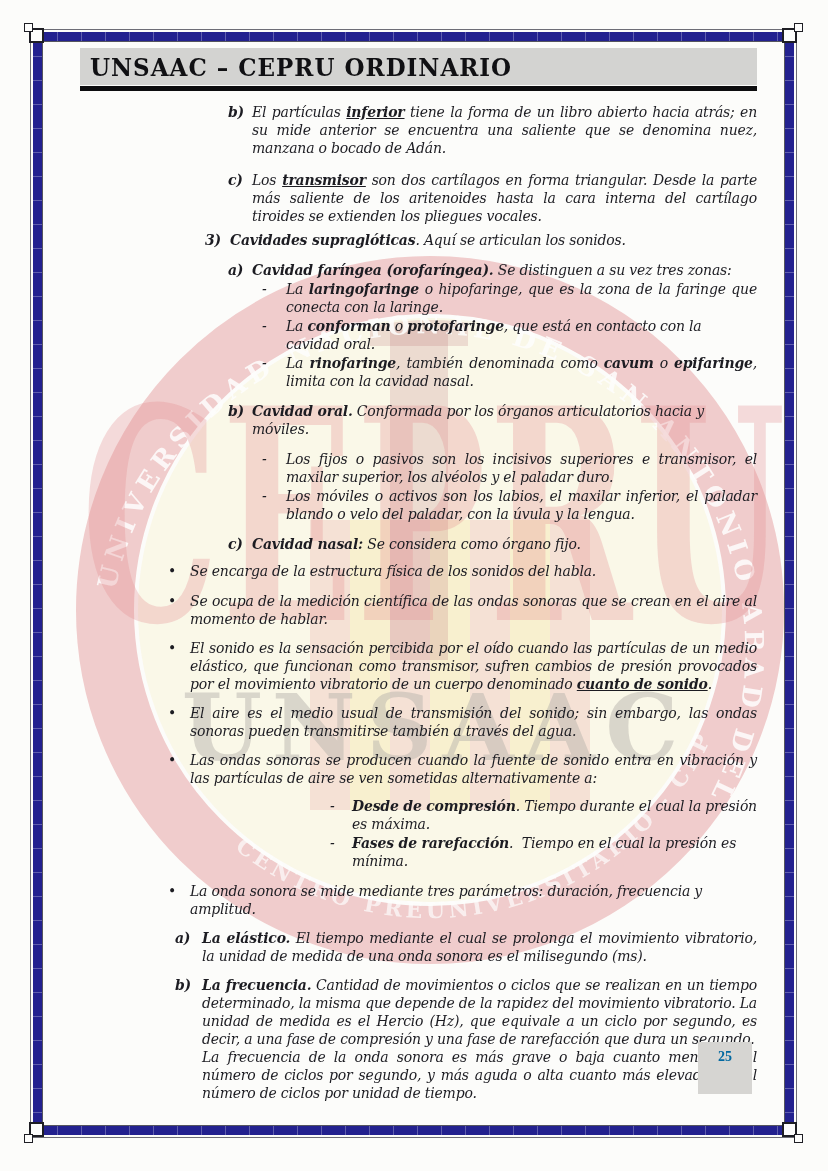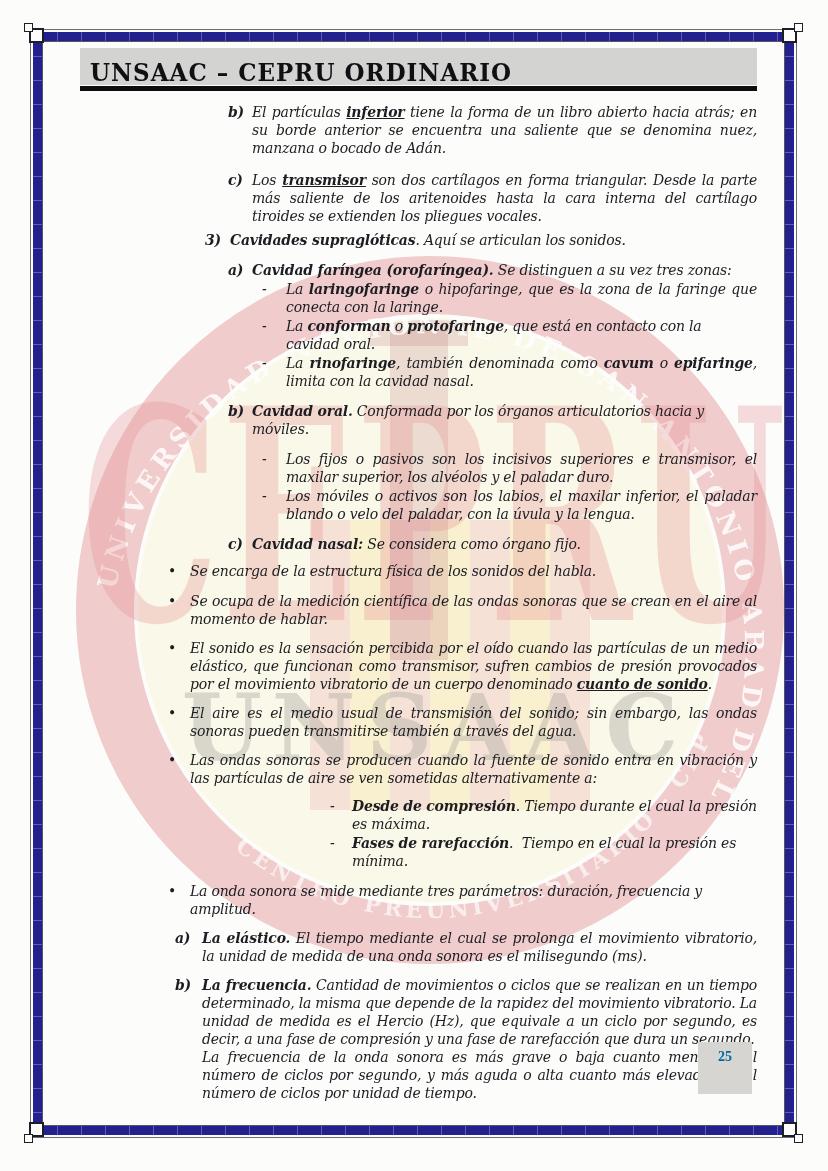--- a/index.html
+++ b/index.html
@@ -15,21 +15,21 @@
   .tick-v{width:9px;height:1103px;top:32px;
           background:repeating-linear-gradient(180deg,rgba(255,255,255,.28) 0 1px,transparent 1px 24px);}
   .corner{position:absolute;width:0;height:0;}
   .corner i{position:absolute;background:#fdfdfc;border:2px solid #1e1e24;box-sizing:border-box;}
   .corner .big{width:15px;height:15px;left:-8px;top:-8px;}
   .corner .small{width:9px;height:9px;border-width:1.5px;}
   .tl .small{left:-13px;top:-13px}.tr .small{left:4px;top:-13px}
   .bl .small{left:-13px;top:4px}.br .small{left:4px;top:4px}
   
   .header{position:absolute;left:80px;top:48px;width:677px;}
-  .bar{background:#d3d3d1;height:37px;display:flex;align-items:flex-end;padding-left:10px;box-sizing:border-box;}
+  .bar{background:#d3d3d1;height:37px;display:flex;align-items:center;padding-left:10px;box-sizing:border-box;}
   .title{font-weight:bold;font-size:23px;letter-spacing:1px;color:#101013;transform:scaleY(1.08);transform-origin:left center;white-space:nowrap;}
   .rule{height:5px;background:#0d0d0f;margin-top:1px;}
   
   .watermark{position:absolute;left:60px;top:230px;opacity:.6;pointer-events:none;}
   
   .content{position:absolute;left:80px;top:103px;width:677px;font-size:14px;line-height:18px;
            font-style:italic;letter-spacing:-0.2px;}
   .block{display:flex;align-items:flex-start;}
   .marker{flex:none;font-style:italic;}
   .marker.mb{font-weight:bold;}
@@ -105,21 +105,21 @@
   <div class="header">
     <div class="bar">
       <span class="title">UNSAAC – CEPRU ORDINARIO</span>
     </div>
     <div class="rule"></div>
   </div>
 
   <div class="content">
       <div class="block" style="margin-left: 148px; margin-top: 0px;">
         <span class="marker mb" style="width: 24px;">b)</span>
-        <div class="ptext just"><span>El partículas </span><span class="b u">inferior</span><span> tiene la forma de un libro abierto hacia atrás; en su borde anterior se encuentra una saliente que se denomina nuez, manzana o bocado de Adán.</span></div>
+        <div class="ptext just"><span>El partículas </span><span class="b u">inferior</span><span> tiene la forma de un libro abierto hacia atrás; en su mide anterior se encuentra una saliente que se denomina nuez, manzana o bocado de Adán.</span></div>
       </div>
       <div class="block" style="margin-left: 148px; margin-top: 14px;">
         <span class="marker mb" style="width: 24px;">c)</span>
         <div class="ptext just"><span>Los </span><span class="b u">transmisor</span><span> son dos cartílagos en forma triangular. Desde la parte más saliente de los aritenoides hasta la cara interna del cartílago tiroides se extienden los pliegues vocales.</span></div>
       </div>
       <div class="block" style="margin-left: 125px; margin-top: 6px;">
         <span class="marker mb" style="width: 25px;">3)</span>
         <div class="ptext"><span class="b">Cavidades supraglóticas</span><span>. Aquí se articulan los sonidos.</span></div>
       </div>
       <div class="block" style="margin-left: 148px; margin-top: 12px;">

